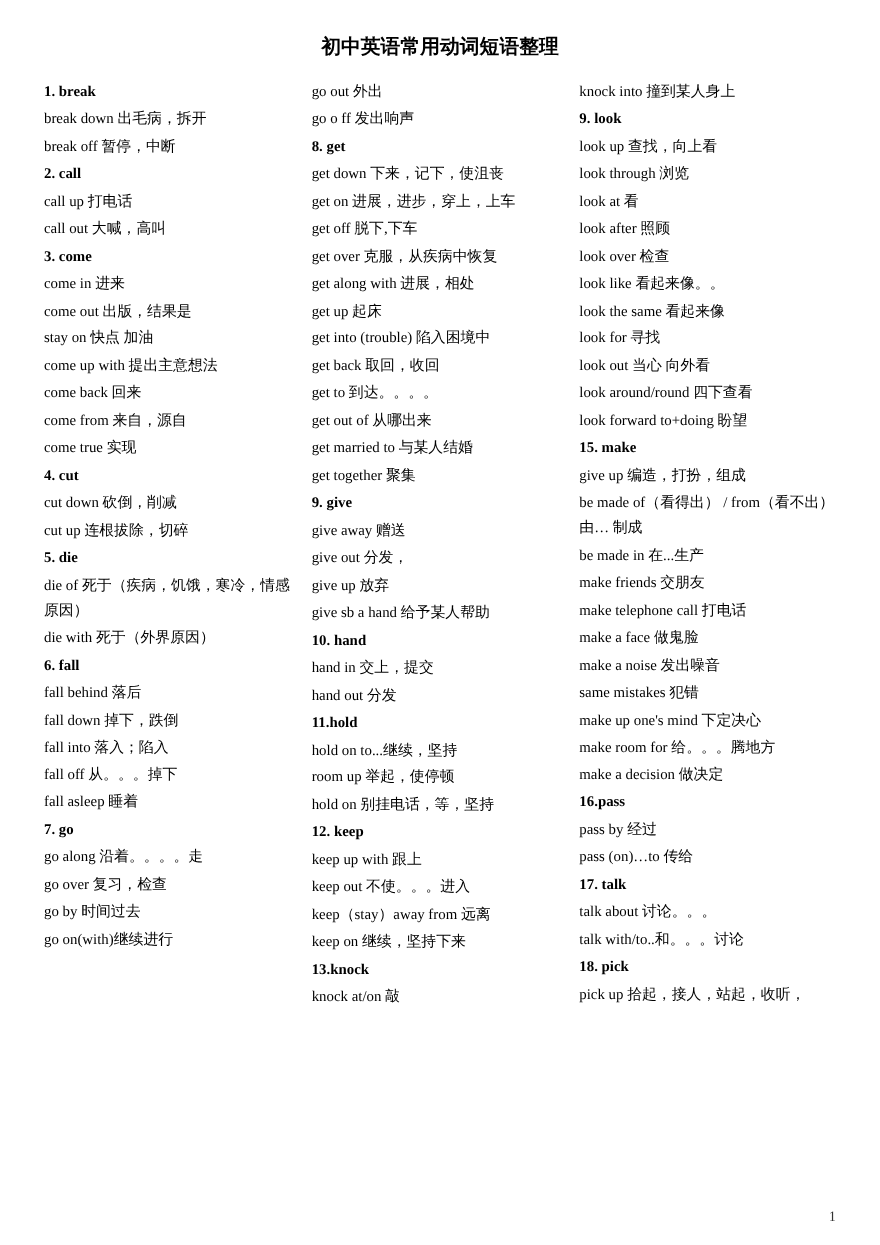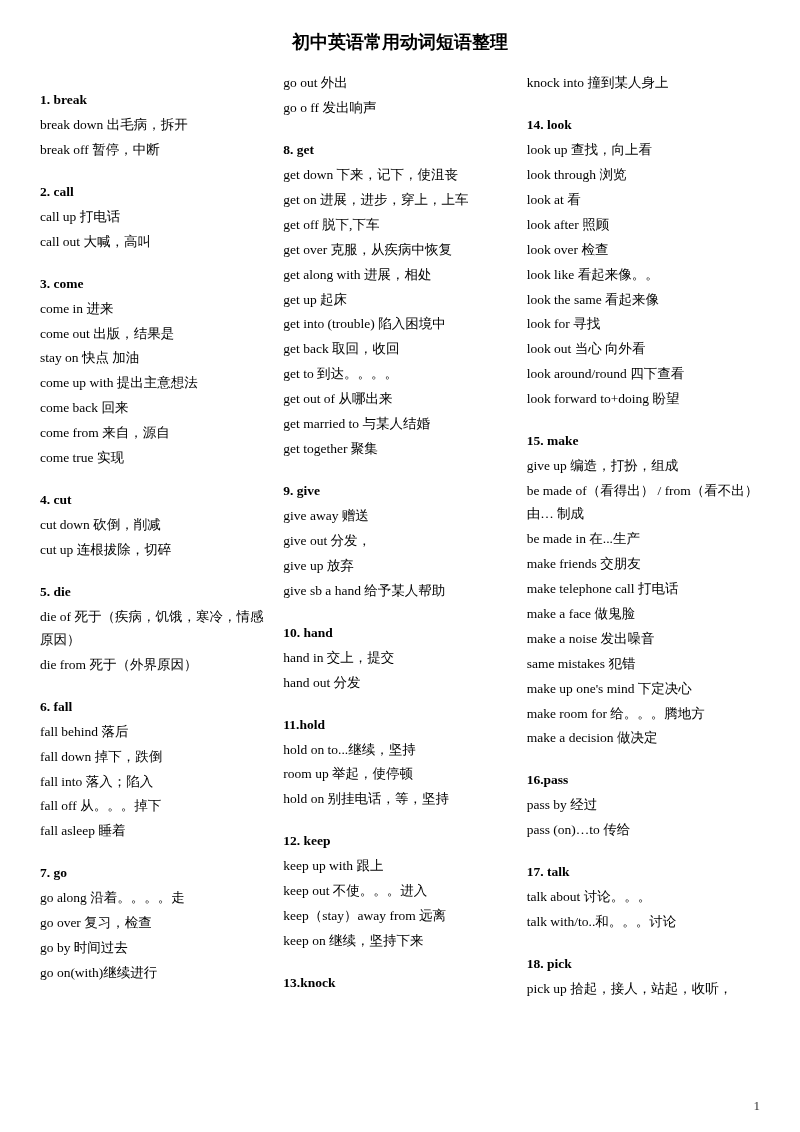--- a/index.html
+++ b/index.html
@@ -38,21 +38,21 @@
       display: flex;
       flex-direction: column;
       gap: 2px;
     }
     .entry {
       line-height: 1.7;
       font-size: 13.5px;
     }
     .entry.section-title {
       font-weight: bold;
-      margin-top: 17px;
+      margin-top: 0;
     }
     .page-num {
       position: absolute;
       bottom: 18px;
       right: 40px;
       font-size: 13px;
       color: #333;
     }
   </style>
 </head>
@@ -75,21 +75,21 @@
         <div class="entry">stay on 快点 加油</div>
         <div class="entry">come up with 提出主意想法</div>
         <div class="entry">come back 回来</div>
         <div class="entry">come from 来自，源自</div>
         <div class="entry">come true 实现</div>
         <div class="entry section-title">4. cut</div>
         <div class="entry">cut down 砍倒，削减</div>
         <div class="entry"> cut up 连根拔除，切碎</div>
         <div class="entry section-title">5. die</div>
         <div class="entry">die  of 死于（疾病，饥饿，寒冷，情感原因）</div>
-        <div class="entry">die from 死于（外界原因）</div>
+        <div class="entry">die with 死于（外界原因）</div>
         <div class="entry section-title">6. fall</div>
         <div class="entry">fall behind 落后</div>
         <div class="entry">fall down 掉下，跌倒</div>
         <div class="entry">fall into 落入；陷入</div>
         <div class="entry">fall off 从。。。掉下</div>
         <div class="entry">fall asleep 睡着</div>
         <div class="entry section-title">7. go</div>
         <div class="entry">go along 沿着。。。。走</div>
         <div class="entry">go over 复习，检查</div>
         <div class="entry"> go by 时间过去</div>
@@ -123,25 +123,26 @@
         <div class="entry section-title">11.hold</div>
         <div class="entry">hold on to...继续，坚持</div>
         <div class="entry">room up 举起，使停顿</div>
         <div class="entry">hold on 别挂电话，等，坚持</div>
         <div class="entry section-title">12. keep</div>
         <div class="entry">keep up with 跟上</div>
         <div class="entry">keep out 不使。。。进入</div>
         <div class="entry">keep（stay）away from 远离</div>
         <div class="entry">keep on 继续，坚持下来</div>
         <div class="entry section-title">13.knock</div>
+        <div class="entry">knock at/on 敲</div>
       </div>
 
     <div class="col" id="col3-render">
         <div class="entry">knock into 撞到某人身上</div>
-        <div class="entry section-title">14. look</div>
+        <div class="entry section-title">9. look</div>
         <div class="entry">look up 查找，向上看</div>
         <div class="entry">look through 浏览</div>
         <div class="entry">look at  看</div>
         <div class="entry">look after  照顾</div>
         <div class="entry">look over 检查</div>
         <div class="entry">look like 看起来像。。</div>
         <div class="entry">look the same 看起来像</div>
         <div class="entry">look for 寻找</div>
         <div class="entry">look out 当心  向外看</div>
         <div class="entry">look around/round 四下查看</div>

